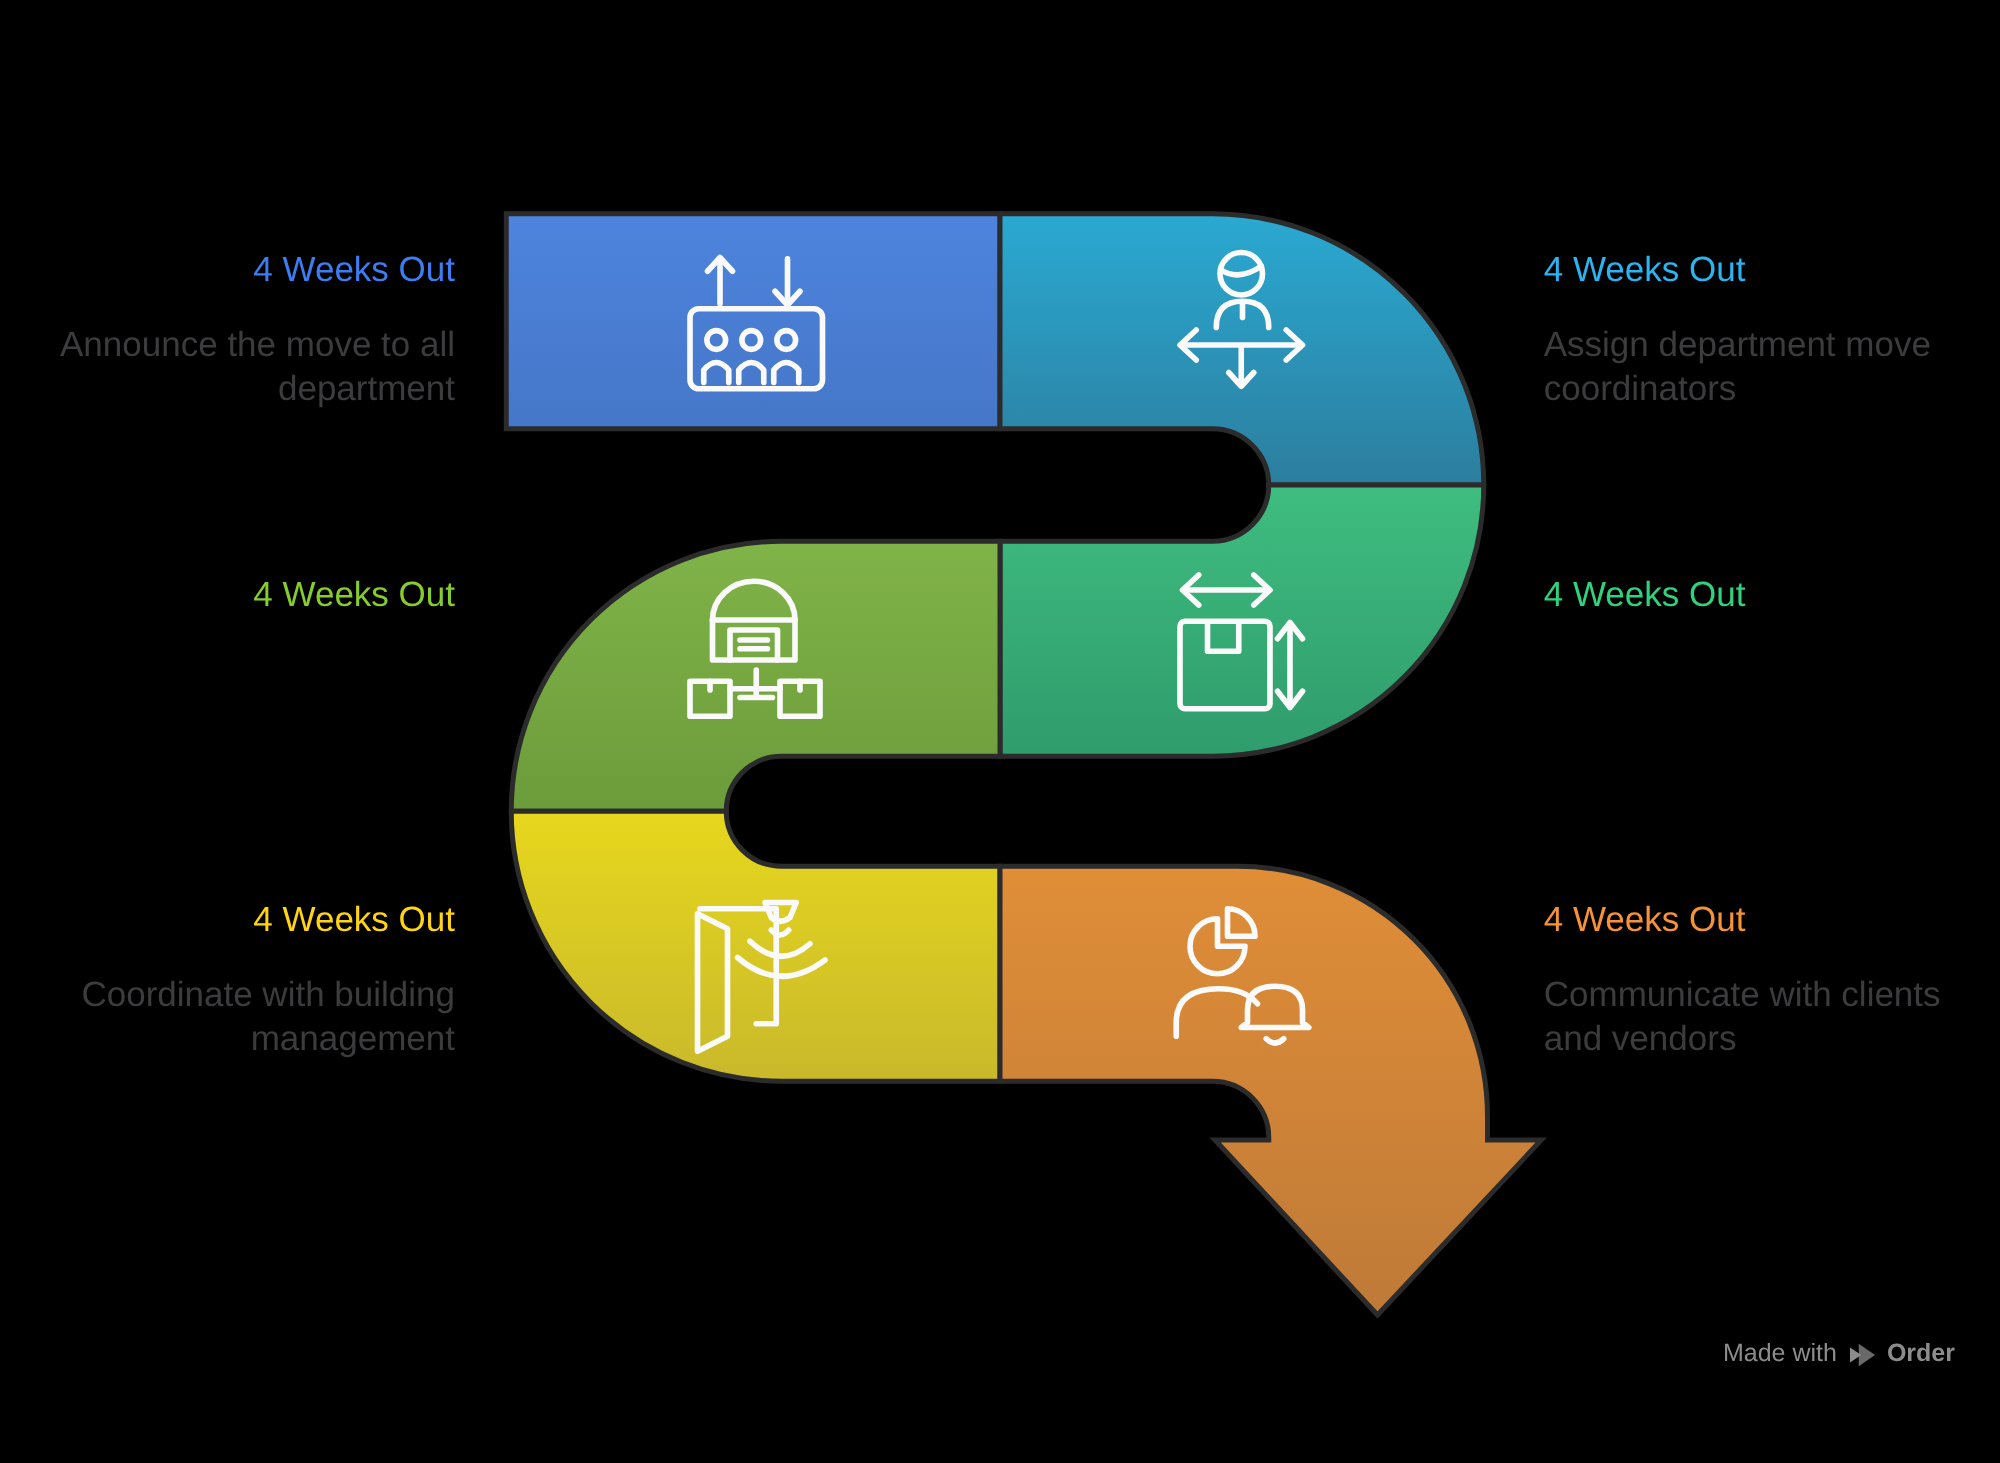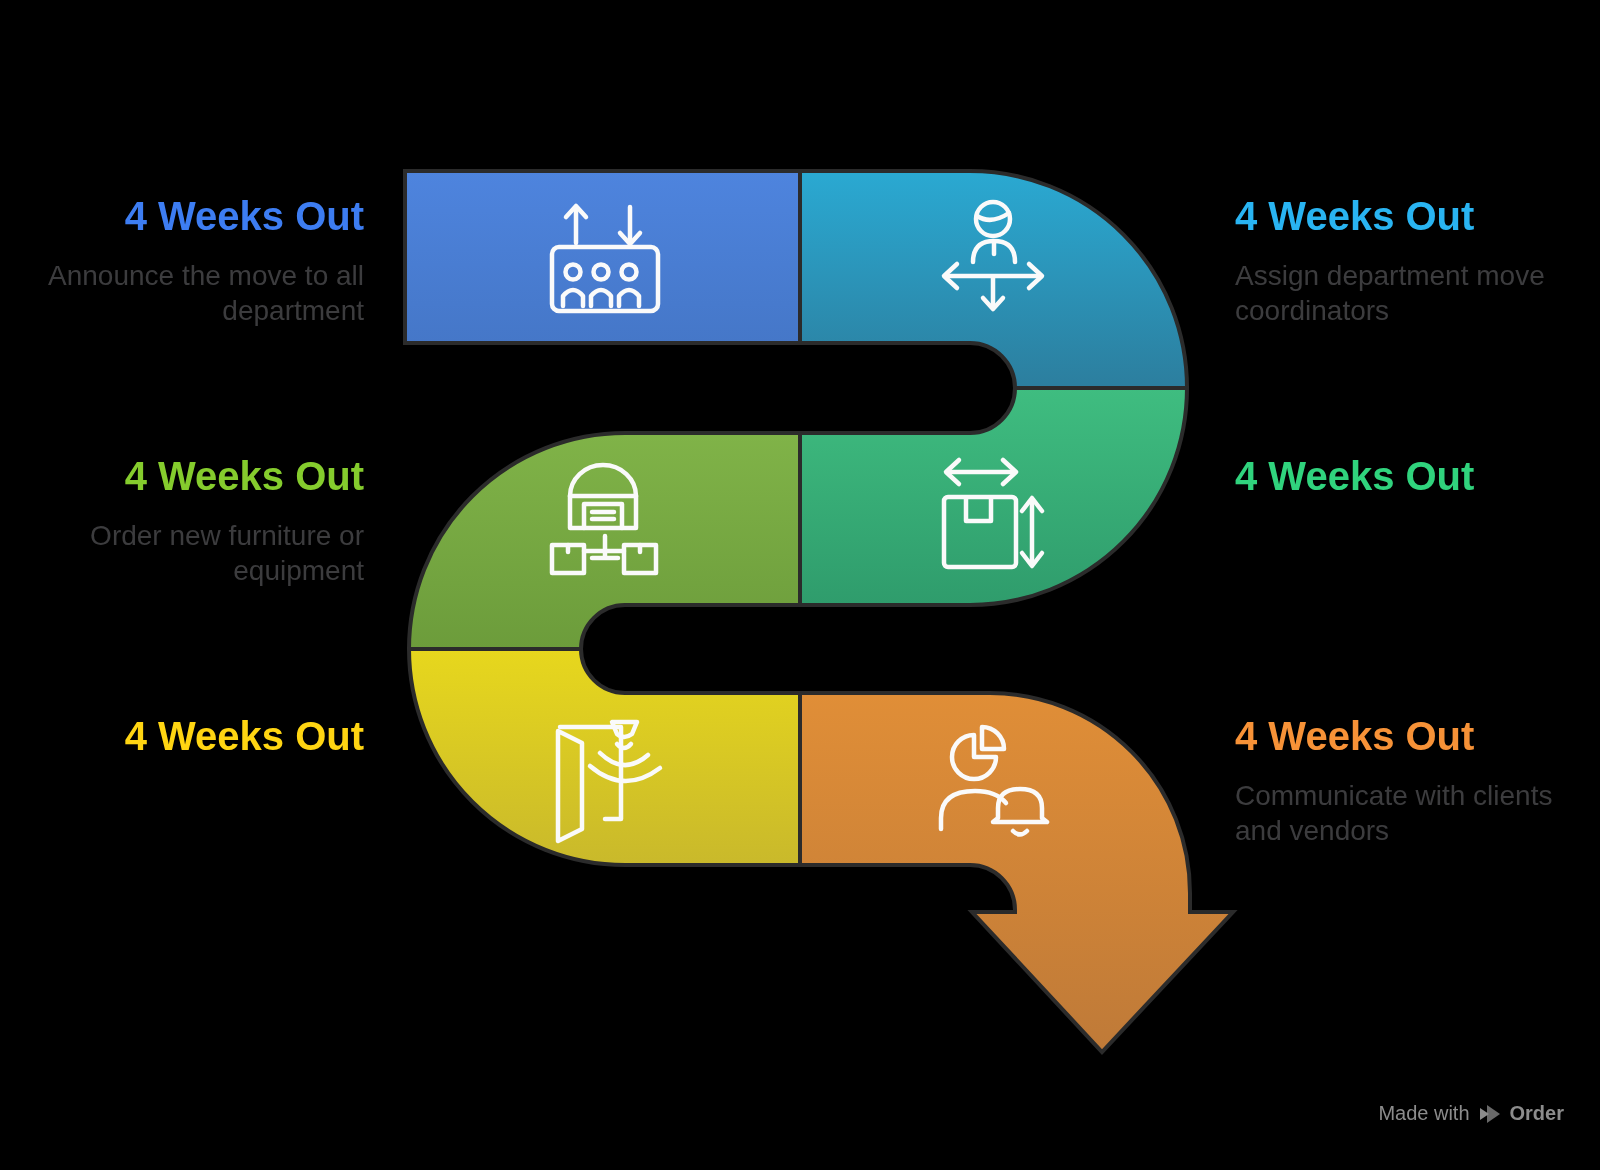--- a/index.html
+++ b/index.html
@@ -2,23 +2,23 @@
 <html><head>
 <meta charset="utf-8">
 <style>
   html,body{margin:0;padding:0;background:#000;}
   #stage{position:relative;width:1600px;height:1170px;background:#000;overflow:hidden;
          font-family:"Liberation Sans",sans-serif;}
   #snake-svg{position:absolute;left:0;top:0;}
   .step-text{position:absolute;}
   .step-text.left{left:40px;width:324px;text-align:right;}
   .step-text.right{left:1235px;width:320px;text-align:left;}
-  .step-title{font-size:40px;font-weight:700;line-height:44px;margin:0 0 20px 0;}
+  .step-title{font-size:28px;font-weight:400;line-height:44px;margin:0 0 20px 0;}
   .step-desc{font-size:28px;font-weight:400;line-height:35px;color:#3C3C3E;margin:0;}
-  #watermark{position:absolute;right:36px;top:1102px;display:flex;align-items:center;gap:9px;
+  #watermark{position:absolute;right:36px;top:1072px;display:flex;align-items:center;gap:9px;
              color:#8C8C8C;font-size:20px;}
   #watermark .brand{font-weight:700;}
   .icon-stroke{fill:none;stroke:#FAFAFA;stroke-width:4.5;stroke-linecap:round;stroke-linejoin:round;}
 </style>
 </head>
 <body>
 
 <div id="stage" style="background: rgb(0, 0, 0);">
 
   <svg id="snake-svg" width="1600" height="1170" viewBox="0 0 1600 1170">
@@ -130,29 +130,29 @@
     <p class="step-desc">Announce the move to all department</p>
   </div>
 
   <div class="step-text right" style="top:194px">
     <h2 class="step-title" style="color: rgb(41, 180, 242);">4 Weeks Out</h2>
     <p class="step-desc">Assign department move coordinators</p>
   </div>
 
   <div class="step-text left" style="top:454px">
     <h2 class="step-title" style="color: rgb(133, 204, 45);">4 Weeks Out</h2>
-    <p class="step-desc">Order new furniture or equipment</p>
   </div>
 
   <div class="step-text right" style="top:454px">
     <h2 class="step-title" style="color: rgb(48, 211, 125);">4 Weeks Out</h2>
   </div>
 
   <div class="step-text left" style="top:714px">
     <h2 class="step-title" style="color: rgb(255, 213, 18);">4 Weeks Out</h2>
+    <p class="step-desc">Coordinate with building management</p>
   </div>
 
   <div class="step-text right" style="top:714px">
     <h2 class="step-title" style="color: rgb(247, 146, 55);">4 Weeks Out</h2>
     <p class="step-desc">Communicate with clients and vendors</p>
   </div>
 
   <div id="watermark" style="color: rgb(140, 140, 140);">
     <span>Made with</span>
     <svg width="22" height="20" viewBox="0 0 22 20">

